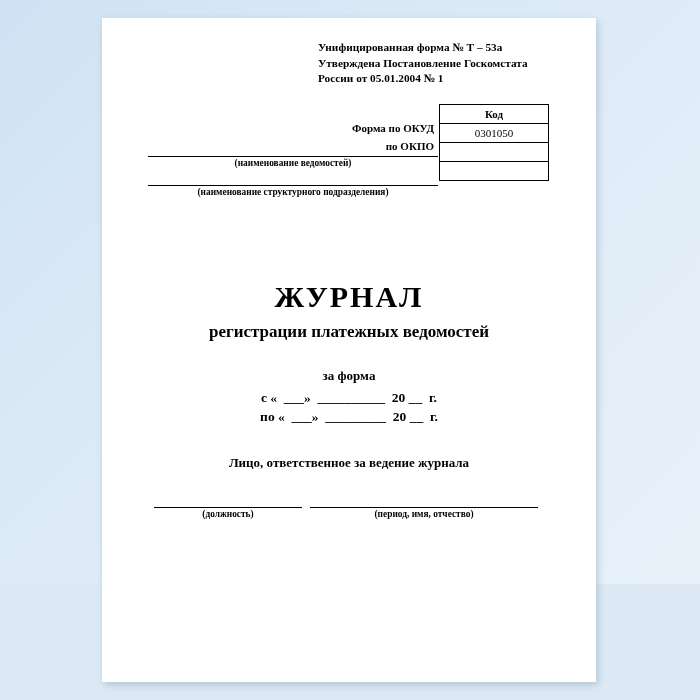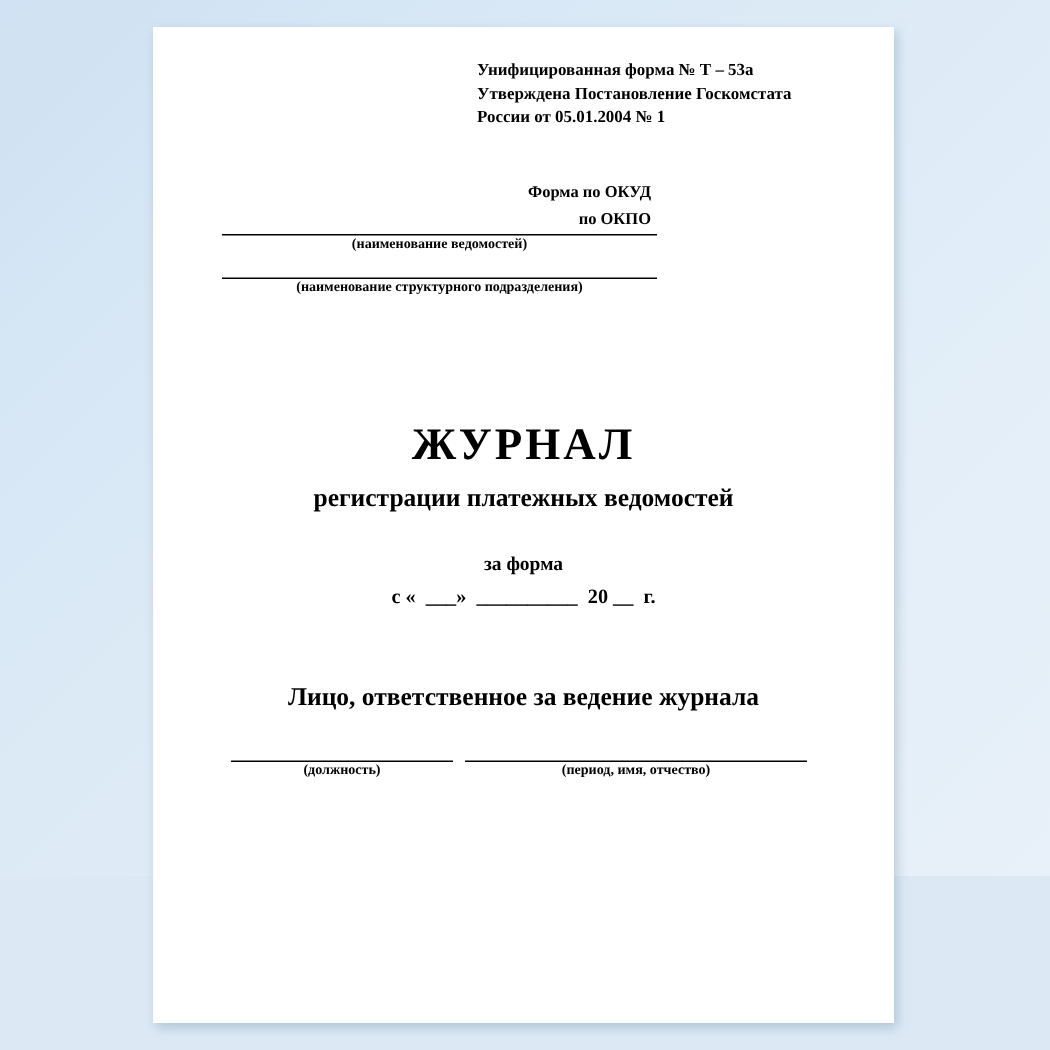--- a/index.html
+++ b/index.html
@@ -133,21 +133,21 @@
     white-space: pre;
   }
   #per1 { top: 372px; }
   #per2 { top: 391px; }
 
   .resp {
     position: absolute;
     left: 0; top: 437px;
     width: 100%;
     text-align: center;
-    font-size: 17px;
+    font-size: 13px;
     font-weight: bold;
   }
 
   
   #sig1 { left: 52px; top: 489px; width: 148px; }
   #sig2 { left: 208px; top: 489px; width: 228px; }
   #sigcap1 { left: 52px; top: 491px; width: 148px; }
   #sigcap2 { left: 208px; top: 491px; width: 228px; }
 </style>
 </head>
@@ -156,35 +156,42 @@
 <div id="page-wrap">
   <div class="sheet">
     <div class="inner">
 
       <div class="hdr">
         <div>Унифицированная форма № Т – 53а</div>
         <div>Утверждена Постановление Госкомстата</div>
         <div>России от 05.01.2004 № 1</div>
       </div>
 
+      <div class="codebox">
+        <div class="crow">Код</div>
+        <div class="crow val">0301050</div>
+        <div class="crow val"></div>
+        <div class="crow val"></div>
+      </div>
 
       <div class="lbl" id="lbl-okud">Форма по ОКУД</div>
       <div class="lbl" id="lbl-okpo">по ОКПО</div>
 
       <div class="ruleline" id="rule1"></div>
       <div class="caption" id="cap1">(наименование ведомостей)</div>
 
       <div class="ruleline" id="rule2"></div>
       <div class="caption" id="cap2">(наименование структурного подразделения)</div>
 
       <div class="title-main">ЖУРНАЛ</div>
       <div class="title-sub">регистрации платежных ведомостей</div>
 
       <div class="period-label">за форма</div>
       <div class="period-line" id="per1">с «  ___»  __________  20 __  г.</div>
+      <div class="period-line" id="per2">по «  ___»  _________  20 __  г.</div>
 
       <div class="resp">Лицо, ответственное за ведение журнала</div>
 
       <div class="ruleline" id="sig1"></div>
       <div class="caption" id="sigcap1">(должность)</div>
 
       <div class="ruleline" id="sig2"></div>
       <div class="caption" id="sigcap2">(период, имя, отчество)</div>
 
     </div>

